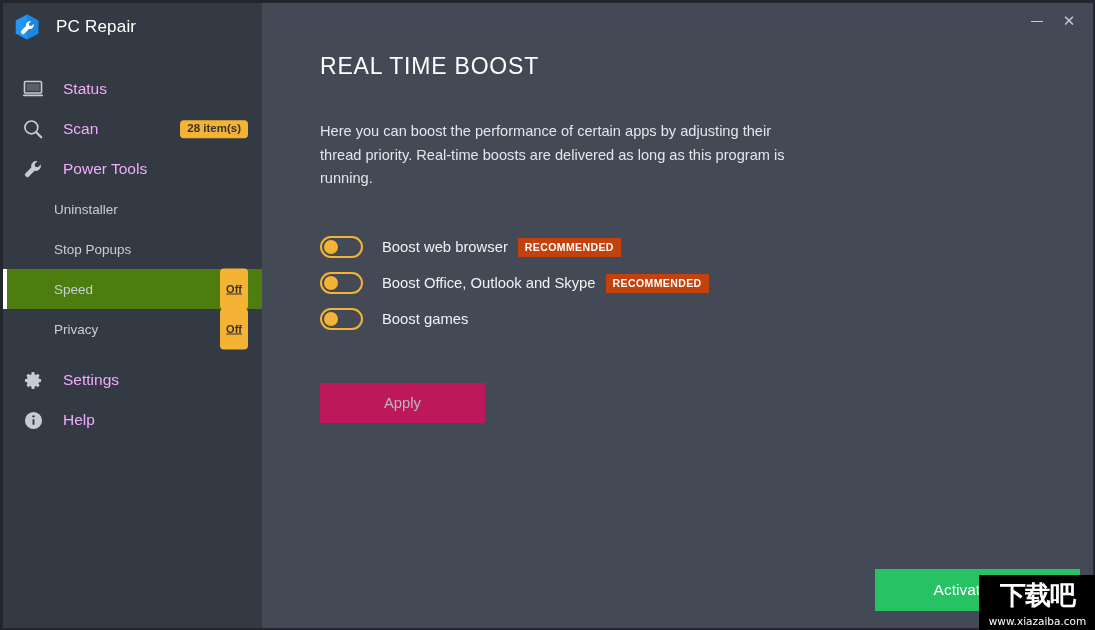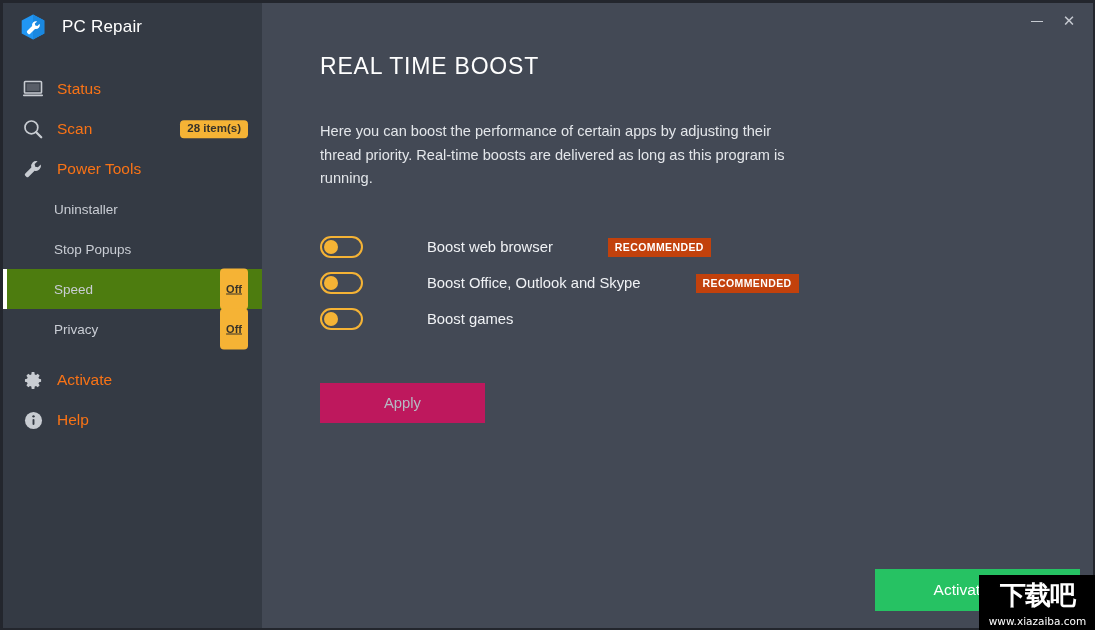--- a/index.html
+++ b/index.html
@@ -21,21 +21,21 @@
   }
 
   
   #sidebar {
     position:absolute; left:0; top:0;
     width:259px; height:100%;
     background:#343a44;
   }
   .brand {
     display:flex; align-items:center;
-    height:48px; padding-left:16px;
+    height:48px; padding-left:10px;
   }
   .logo-hex {
     width:28px; height:28px;
     position:relative;
     flex:0 0 28px;
   }
   .logo-hex svg { display:block; }
   .brand-title {
     margin-left:15px;
     color:#ffffff;
@@ -56,22 +56,22 @@
 
   .nav-icon {
     width:22px; height:22px;
     flex:0 0 22px;
     display:flex; align-items:center; justify-content:center;
     color:#c8ccd2;
   }
   .nav-icon svg { display:block; }
 
   .nav-label {
-    margin-left:13px;
-    color:#f97316;
+    margin-left:19px;
+    color:#f0abfc;
     font-size:15.5px;
     white-space:nowrap;
   }
   .nav-item.sub .nav-label {
     margin-left:0;
     font-size:13.5px;
     color:#c9cdd4;
   }
 
   .nav-item.active {
@@ -152,21 +152,20 @@
     margin-bottom:39px;
     margin-top:40px;
   }
 
   
   .toggle-row {
     display:flex;
     align-items:center;
     height:35px;
     margin-bottom:1px;
-    gap:45px;
   }
   .switch {
     width:43px; height:22px;
     border:2px solid #f5b335;
     border-radius:11px;
     position:relative;
     flex:0 0 43px;
     background:transparent;
     cursor:pointer;
   }
@@ -327,21 +326,21 @@
         <span class="badge sm">Off</span>
       </div>
 
       <div class="nav-item top nav-gap-top">
         <span class="nav-icon">
           <svg width="19" height="19" viewBox="0 0 20 20">
             <path d="M10 6.4a3.6 3.6 0 1 0 0 7.2 3.6 3.6 0 0 0 0-7.2zm0 5.3a1.7 1.7 0 1 1 0-3.4 1.7 1.7 0 0 1 0 3.4z" fill="#c8ccd2"></path>
             <path d="M18 11.4v-2.8l-2.2-.4a6 6 0 0 0-.6-1.4l1.3-1.8-2-2-1.8 1.3a6 6 0 0 0-1.4-.6L10.9 1H8.1l-.4 2.7a6 6 0 0 0-1.4.6L4.5 3 2.5 5l1.3 1.8a6 6 0 0 0-.6 1.4L1 8.6v2.8l2.2.4c.14.5.34.96.6 1.4L2.5 15l2 2 1.8-1.3c.44.26.9.46 1.4.6l.4 2.7h2.8l.4-2.7c.5-.14.96-.34 1.4-.6l1.8 1.3 2-2-1.3-1.8c.26-.44.46-.9.6-1.4z" fill="#c8ccd2"></path>
           </svg>
         </span>
-        <span class="nav-label">Activate</span>
+        <span class="nav-label">Settings</span>
       </div>
 
       <div class="nav-item top">
         <span class="nav-icon">
           <svg width="19" height="19" viewBox="0 0 20 20">
             <circle cx="10" cy="10" r="9" fill="#c8ccd2"></circle>
             <rect x="9" y="8.3" width="2" height="6.4" rx="1" fill="#343a44"></rect>
             <circle cx="10" cy="5.6" r="1.25" fill="#343a44"></circle>
           </svg>
         </span>

